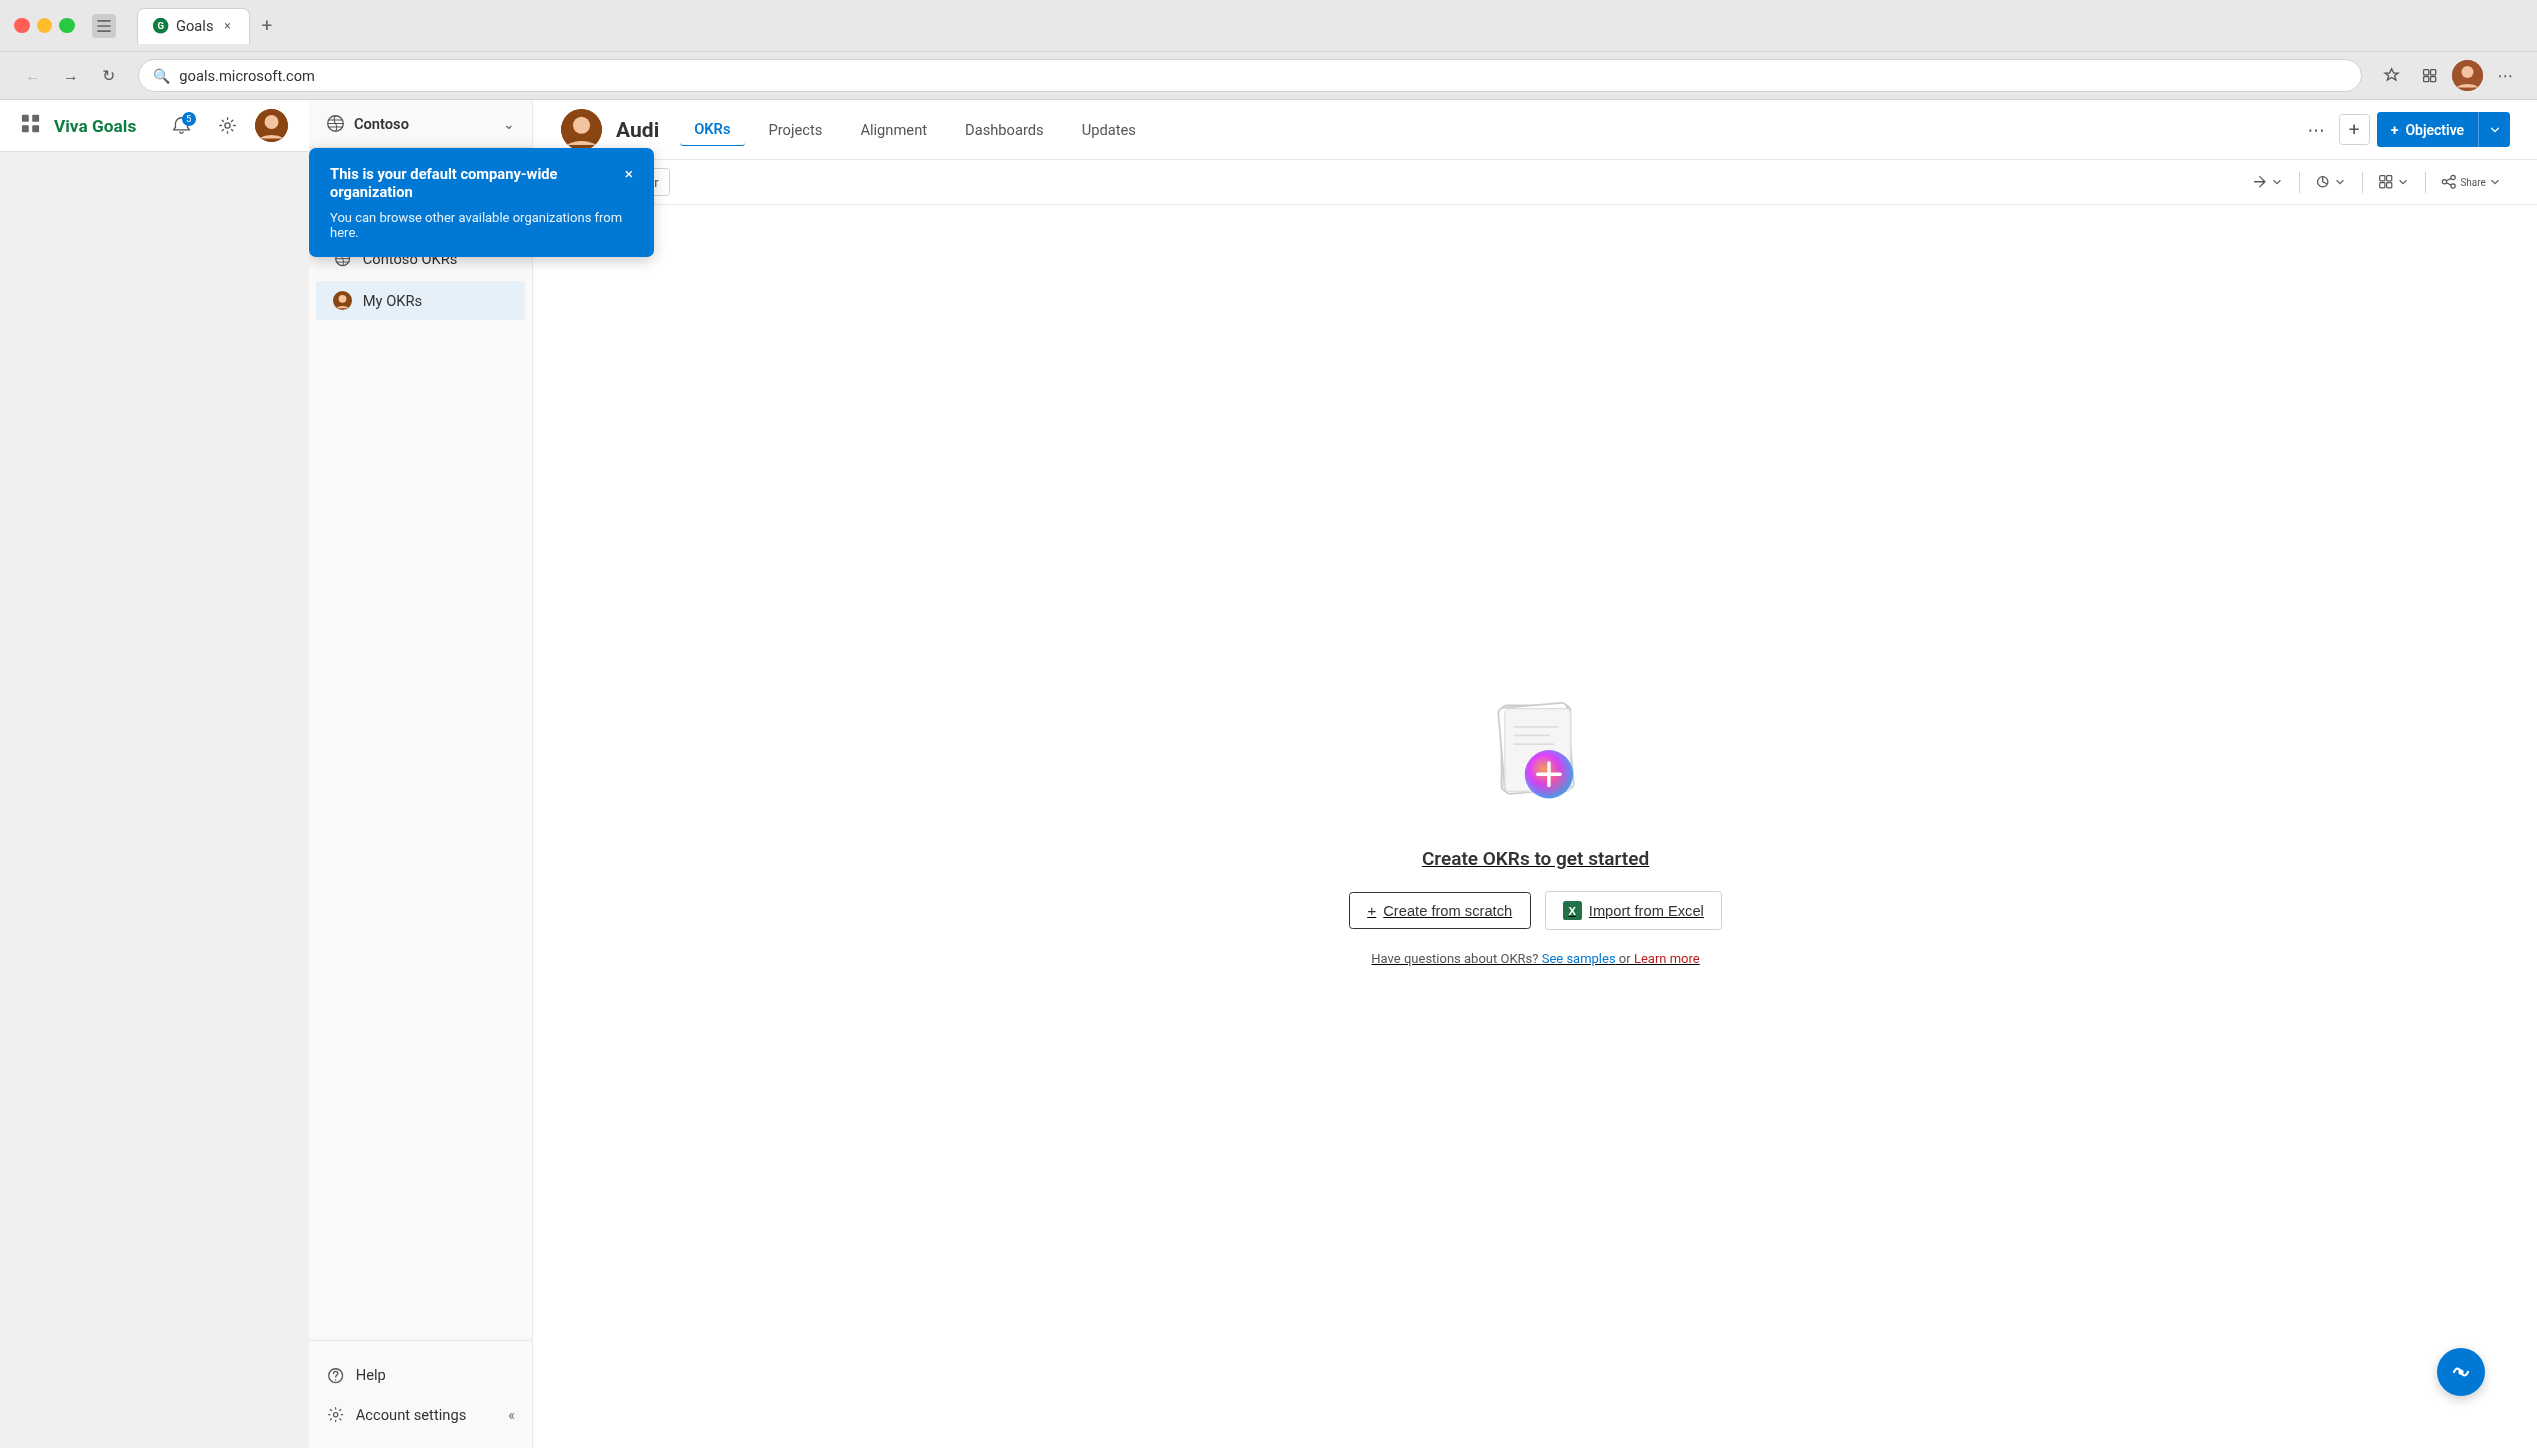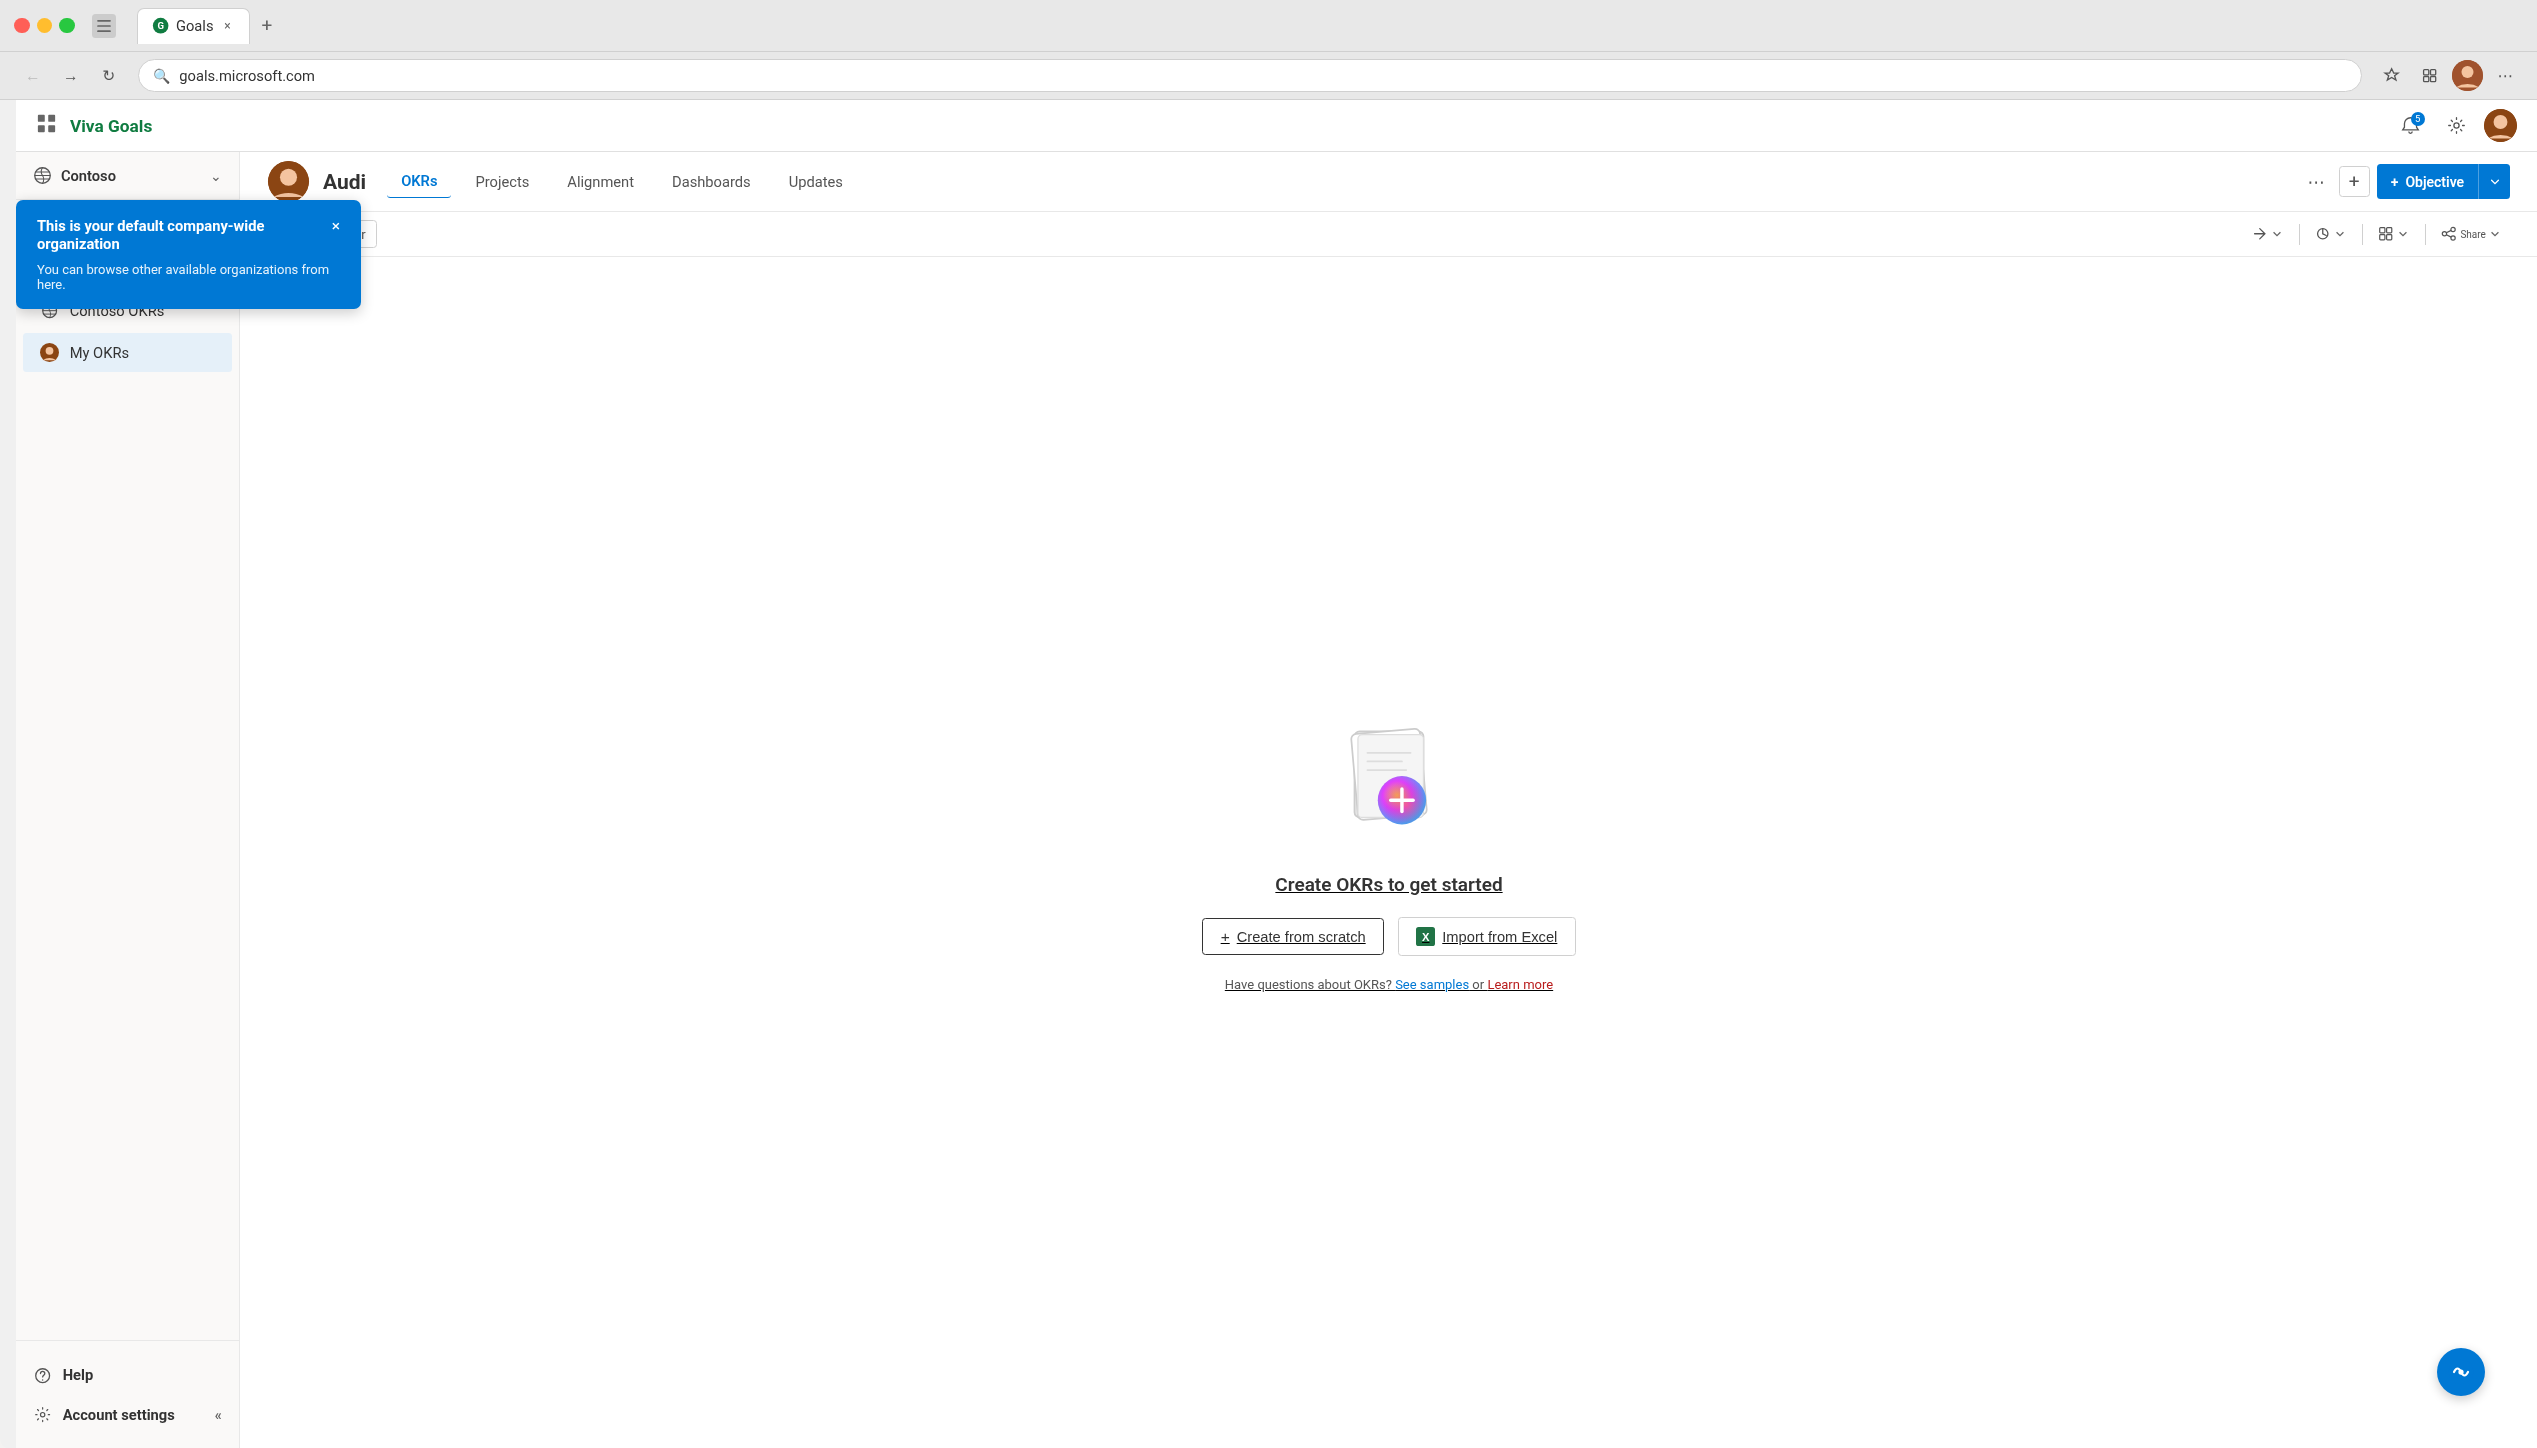--- a/index.html
+++ b/index.html
@@ -61,21 +61,21 @@
     .sidebar-item-icon { width: 19px; height: 19px; color: #555; display: flex; align-items: center; justify-content: center; font-size: 15.5px; }
     .sidebar-item-label { font-size: 14.7px; color: #333; }
     .dots-icon { font-size: 17.3px; color: #666; }
 
     .pinned-section { padding: 7px 0; }
     .pinned-header { display: flex; align-items: center; padding: 7px 17.3px; gap: 7px; cursor: pointer; }
     .pinned-chevron { font-size: 12px; color: #666; }
     .pinned-label { font-size: 13px; font-weight: 600; color: #555; text-transform: uppercase; letter-spacing: 0.4px; }
 
     .sidebar-footer { padding: 14px 0; border-top: 0.9px solid #e8e8e8; }
-    .sidebar-footer-item { display: flex; align-items: center; padding: 10.4px 17.3px; gap: 10.4px; cursor: pointer; font-weight: bold; }
+    .sidebar-footer-item { display: flex; align-items: center; padding: 10.4px 17.3px; gap: 10.4px; cursor: pointer; }
     .footer-chevron { margin-left: auto; color: #666; font-size: 14px; }
 
     
     .main-content { flex: 1; display: flex; flex-direction: column; overflow: hidden; }
 
     
     .content-header { background: white; padding: 0 28px; display: flex; align-items: center; height: 60px; border-bottom: 0.9px solid #e8e8e8; }
     .user-avatar-sm { width: 41px; height: 41px; border-radius: 50%; background: #8b4513; margin-right: 14px; overflow: hidden; display: flex; align-items: center; justify-content: center; flex-shrink: 0; }
     .page-title { font-size: 21px; font-weight: 700; color: #333; margin-right: 21px; }
     .nav-tabs { display: flex; gap: 10px; align-items: center; }
@@ -104,21 +104,21 @@
     .btn-create { display: flex; align-items: center; gap: 7px; padding: 8.6px 17.3px; border: 1.3px solid #333; border-radius: 3.5px; font-size: 14.7px; color: #333; cursor: pointer; background: white; }
     .btn-import { display: flex; align-items: center; gap: 7px; padding: 8.6px 17.3px; border: 1.3px solid #d0d0d0; border-radius: 3.5px; font-size: 14.7px; color: #333; cursor: pointer; background: white; }
     .empty-help { font-size: 13px; color: #555; }
     .empty-help a { color: #0078d4; text-decoration: none; }
 
     
     .copilot-fab { position: fixed; bottom: 35px; right: 35px; width: 48px; height: 48px; border-radius: 50%; background: #0078d4; display: flex; align-items: center; justify-content: center; cursor: pointer; box-shadow: 0 3.5px 10.4px rgba(0,0,0,0.2); }
     .copilot-fab svg { width: 28px; height: 28px; }
 
     
-    .app-inner { display: flex; flex-direction: column; flex: 1; overflow: hidden; padding-left: 16px; }
+    .app-inner { display: flex; flex: 1; overflow: hidden; }
     .app-body { display: flex; flex: 1; overflow: hidden; }
 
     
     .illustration-wrap { width: 138px; height: 138px; }
 
     
     .excel-icon { width: 19px; height: 19px; background: #217346; border-radius: 2.6px; display: flex; align-items: center; justify-content: center; color: white; font-size: 11.2px; font-weight: 700; }
   </style>
 </head>
 <body>

